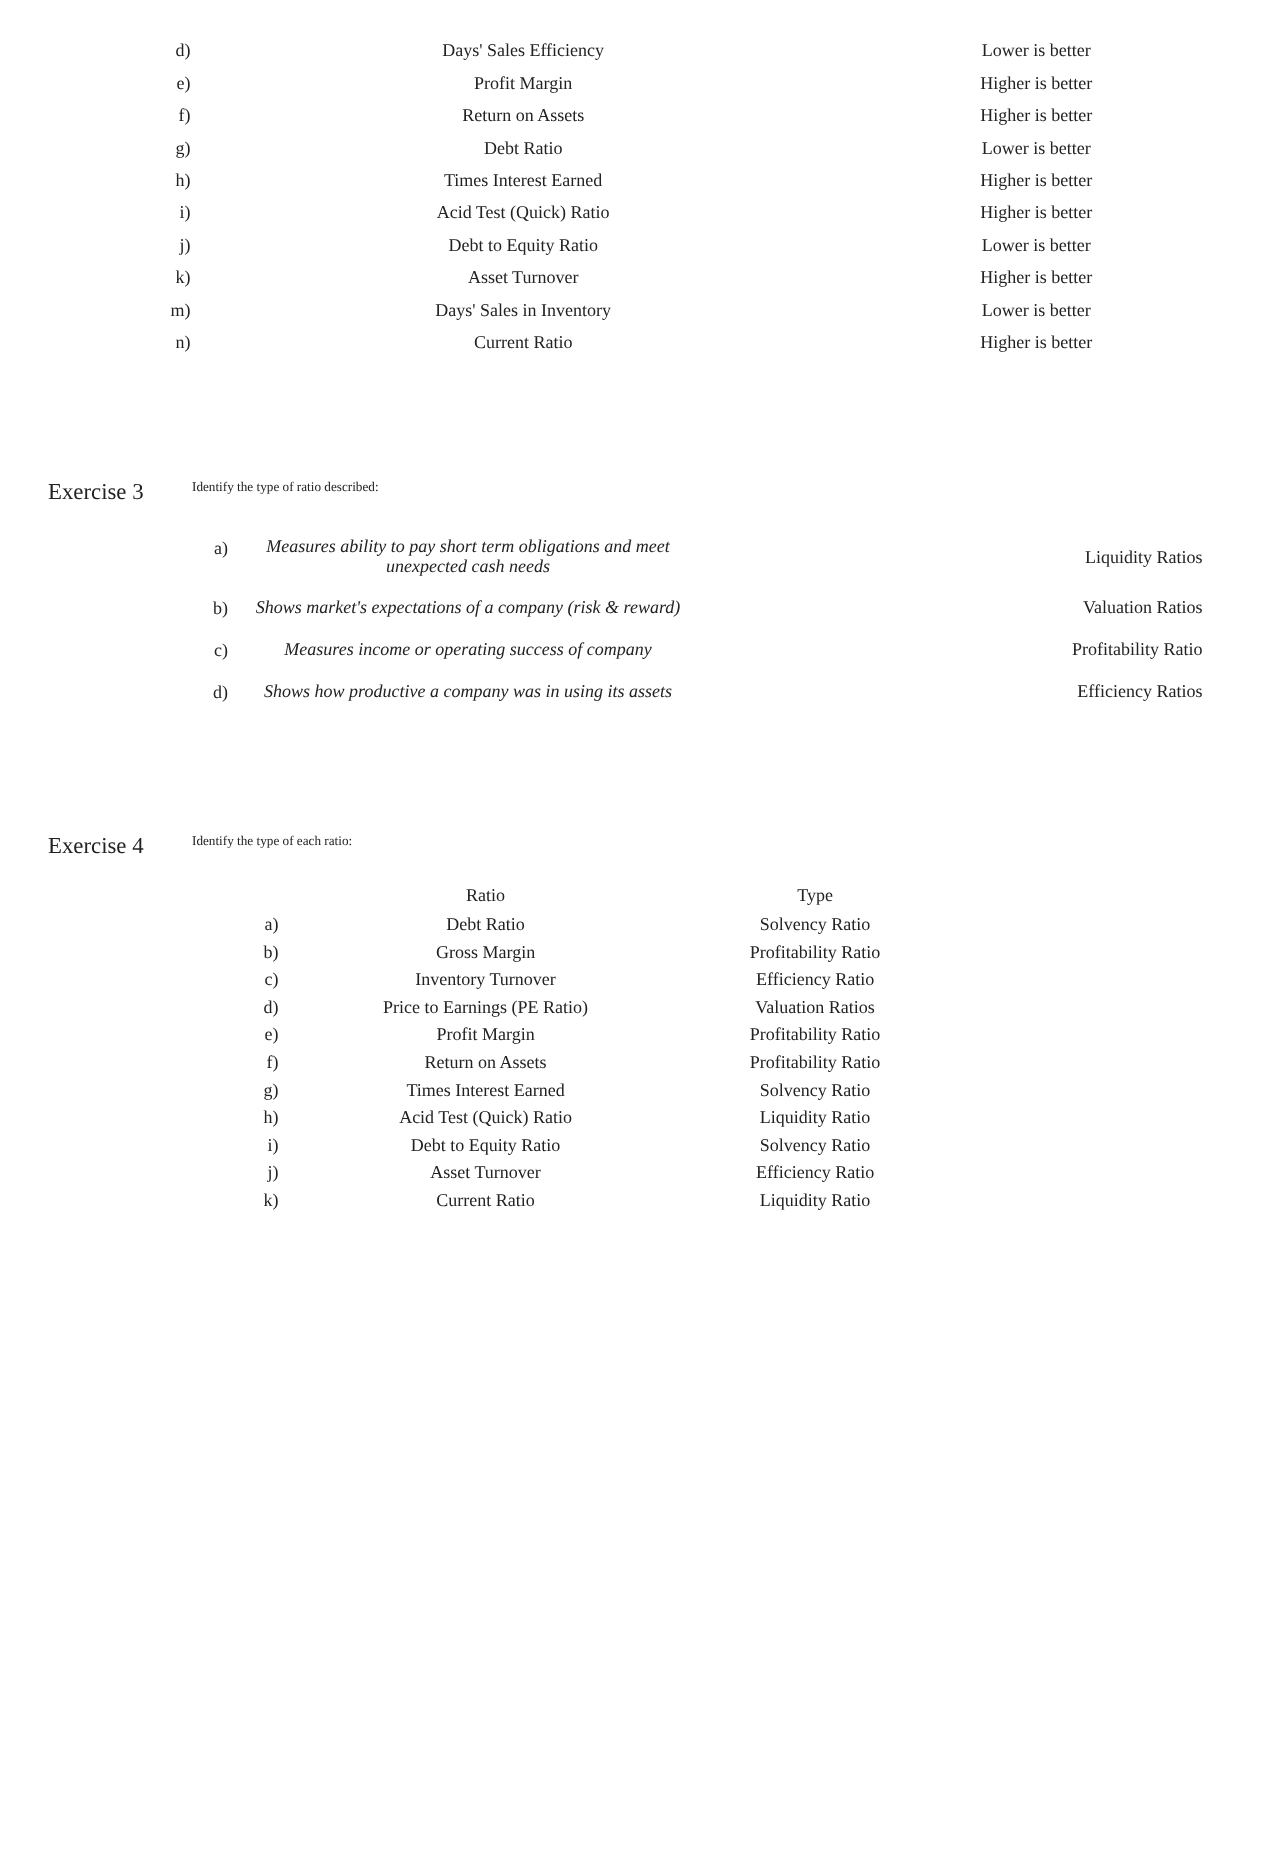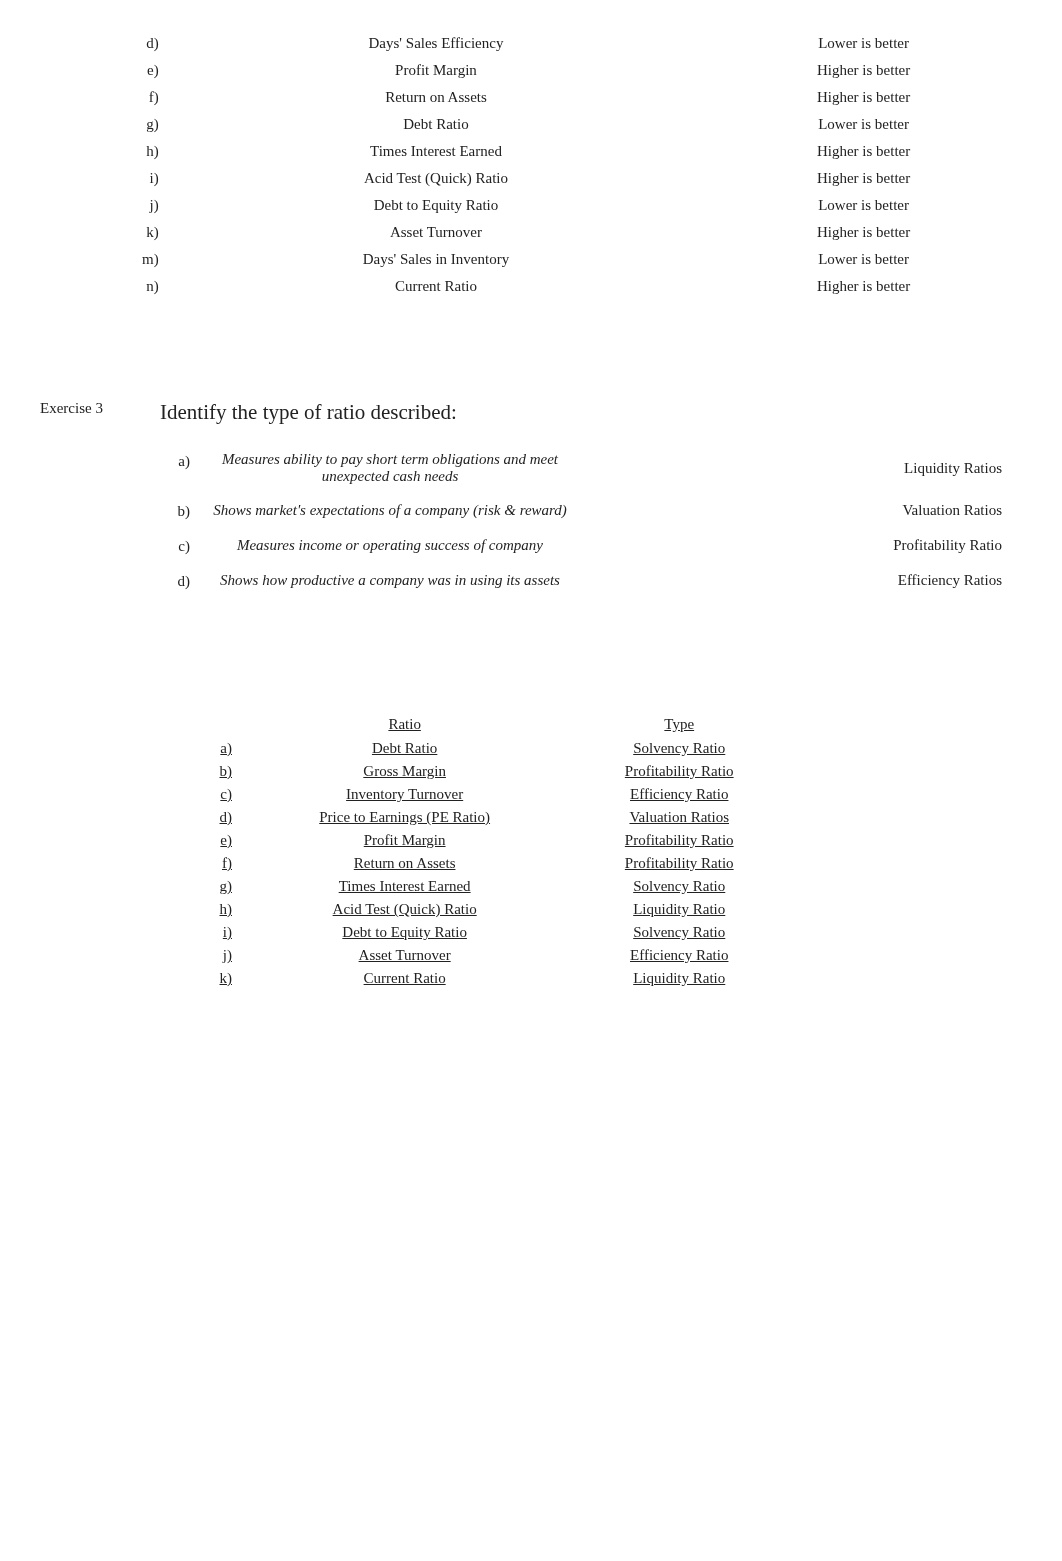--- a/index.html
+++ b/index.html
@@ -40,26 +40,26 @@
     }
 
     
     .exercise-header {
       display: flex;
       align-items: flex-start;
       margin-bottom: 18px;
       gap: 30px;
     }
     .exercise-label {
-      font-size: 15px;
+      font-size: 19px;
       min-width: 90px;
       flex-shrink: 0;
     }
     .exercise-title {
-      font-size: 21px;
+      font-size: 11px;
     }
 
     
     .ex3-table {
       width: 100%;
       border-collapse: collapse;
       margin-left: 120px;
       width: calc(100% - 120px);
     }
     .ex3-table td {
@@ -81,21 +81,20 @@
       text-align: right;
       padding-right: 20px;
     }
 
     
     .ex4-table {
       width: 60%;
       border-collapse: collapse;
       margin: 14px auto;
       margin-left: 160px;
-      text-decoration: underline;
     }
     .ex4-table th {
       text-align: center;
       font-weight: normal;
       padding: 4px 8px;
       font-size: 15px;
     }
     .ex4-table td {
       text-align: center;
       padding: 3px 8px;
@@ -201,20 +200,24 @@
       <td class="ratio-type">Efficiency Ratios</td>
     </tr>
       </tbody>
   </table>
 </div>
 
 <div class="spacer"></div>
 <div class="spacer"></div>
 
 <div class="section">
+  <div class="exercise-header">
+    <span class="exercise-label">Exercise 4</span>
+    <span class="exercise-title">Identify the type of each ratio:</span>
+  </div>
   <table class="ex4-table">
     <thead>
       <tr>
         <th></th>
         <th>Ratio</th>
         <th>Type</th>
       </tr>
     </thead>
     <tbody id="ex4-tbody">
         <tr>

